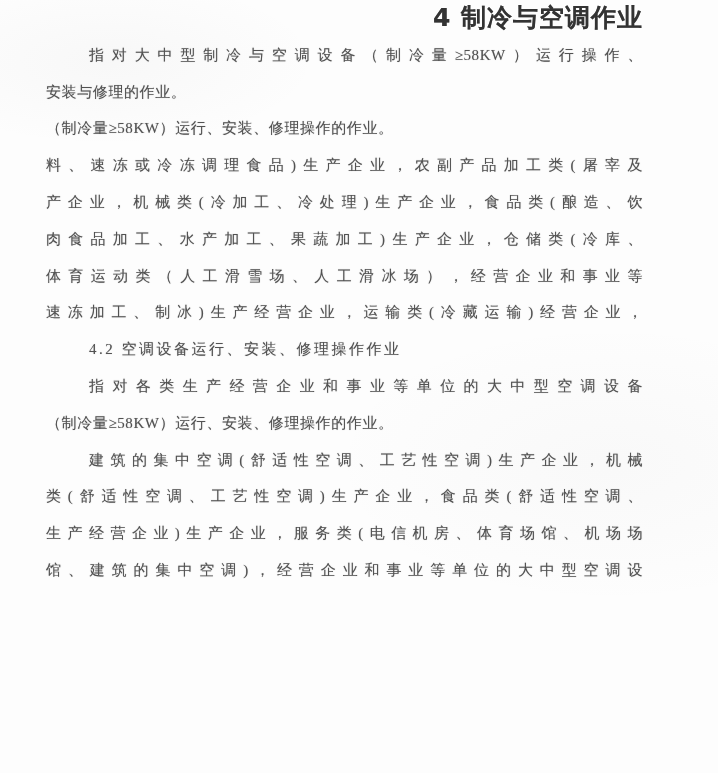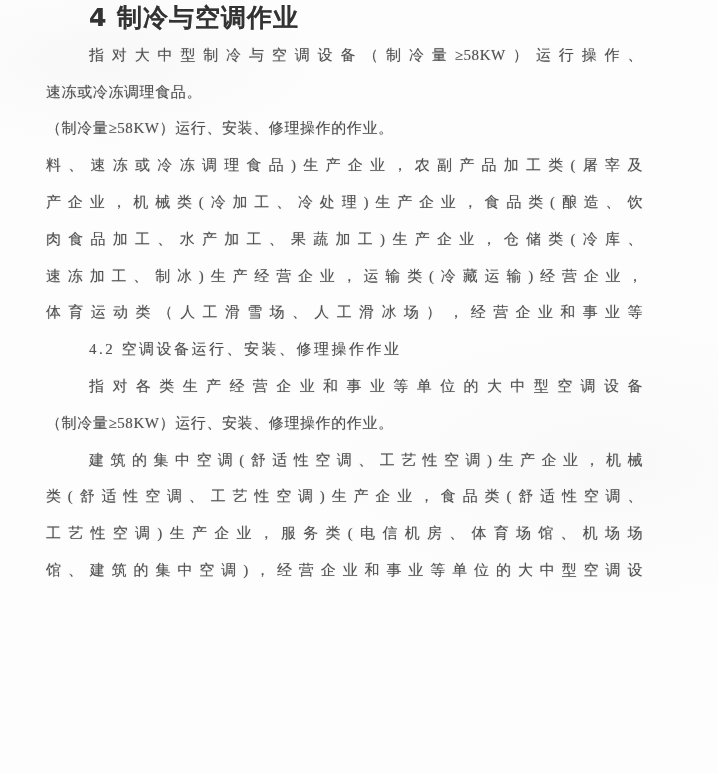--- a/index.html
+++ b/index.html
@@ -42,40 +42,41 @@
   .line.indent {
     padding-left: 43px;
   }
   .line.heading {
     font-family: "DejaVu Sans", "Liberation Sans", sans-serif;
     font-weight: 700;
     font-size: 25px;
     letter-spacing: 1px;
     color: #333333;
     text-shadow: 0 0 0.5px rgba(50, 50, 50, 0.6);
+    text-align: right;
   }
   .line.subheading {
     letter-spacing: 2.5px;
   }
 </style>
 </head>
 <body>
 
 <div class="page">
   <div class="text-column">
       <div class="line heading indent">4 制冷与空调作业</div>
       <div class="line body indent fill">指对大中型制冷与空调设备（制冷量≥58KW）运行操作、</div>
-      <div class="line body">速冻或冷冻调理食品。</div>
+      <div class="line body">安装与修理的作业。</div>
       <div class="line body">（制冷量≥58KW）运行、安装、修理操作的作业。</div>
       <div class="line body fill">料、速冻或冷冻调理食品)生产企业，农副产品加工类(屠宰及</div>
       <div class="line body fill">产企业，机械类(冷加工、冷处理)生产企业，食品类(酿造、饮</div>
       <div class="line body fill">肉食品加工、水产加工、果蔬加工)生产企业，仓储类(冷库、</div>
+      <div class="line body fill">体育运动类（人工滑雪场、人工滑冰场），经营企业和事业等</div>
       <div class="line body fill">速冻加工、制冰)生产经营企业，运输类(冷藏运输)经营企业，</div>
-      <div class="line body fill">体育运动类（人工滑雪场、人工滑冰场），经营企业和事业等</div>
       <div class="line subheading indent">4.2 空调设备运行、安装、修理操作作业</div>
       <div class="line body indent fill">指对各类生产经营企业和事业等单位的大中型空调设备</div>
       <div class="line body">（制冷量≥58KW）运行、安装、修理操作的作业。</div>
       <div class="line body indent fill">建筑的集中空调(舒适性空调、工艺性空调)生产企业，机械</div>
       <div class="line body fill">类(舒适性空调、工艺性空调)生产企业，食品类(舒适性空调、</div>
-      <div class="line body fill">工艺性空调)生产企业，服务类(电信机房、体育场馆、机场场</div>
+      <div class="line body fill">生产经营企业)生产企业，服务类(电信机房、体育场馆、机场场</div>
       <div class="line body fill">馆、建筑的集中空调)，经营企业和事业等单位的大中型空调设</div>
     </div>
 </div>
 
 </body></html>

